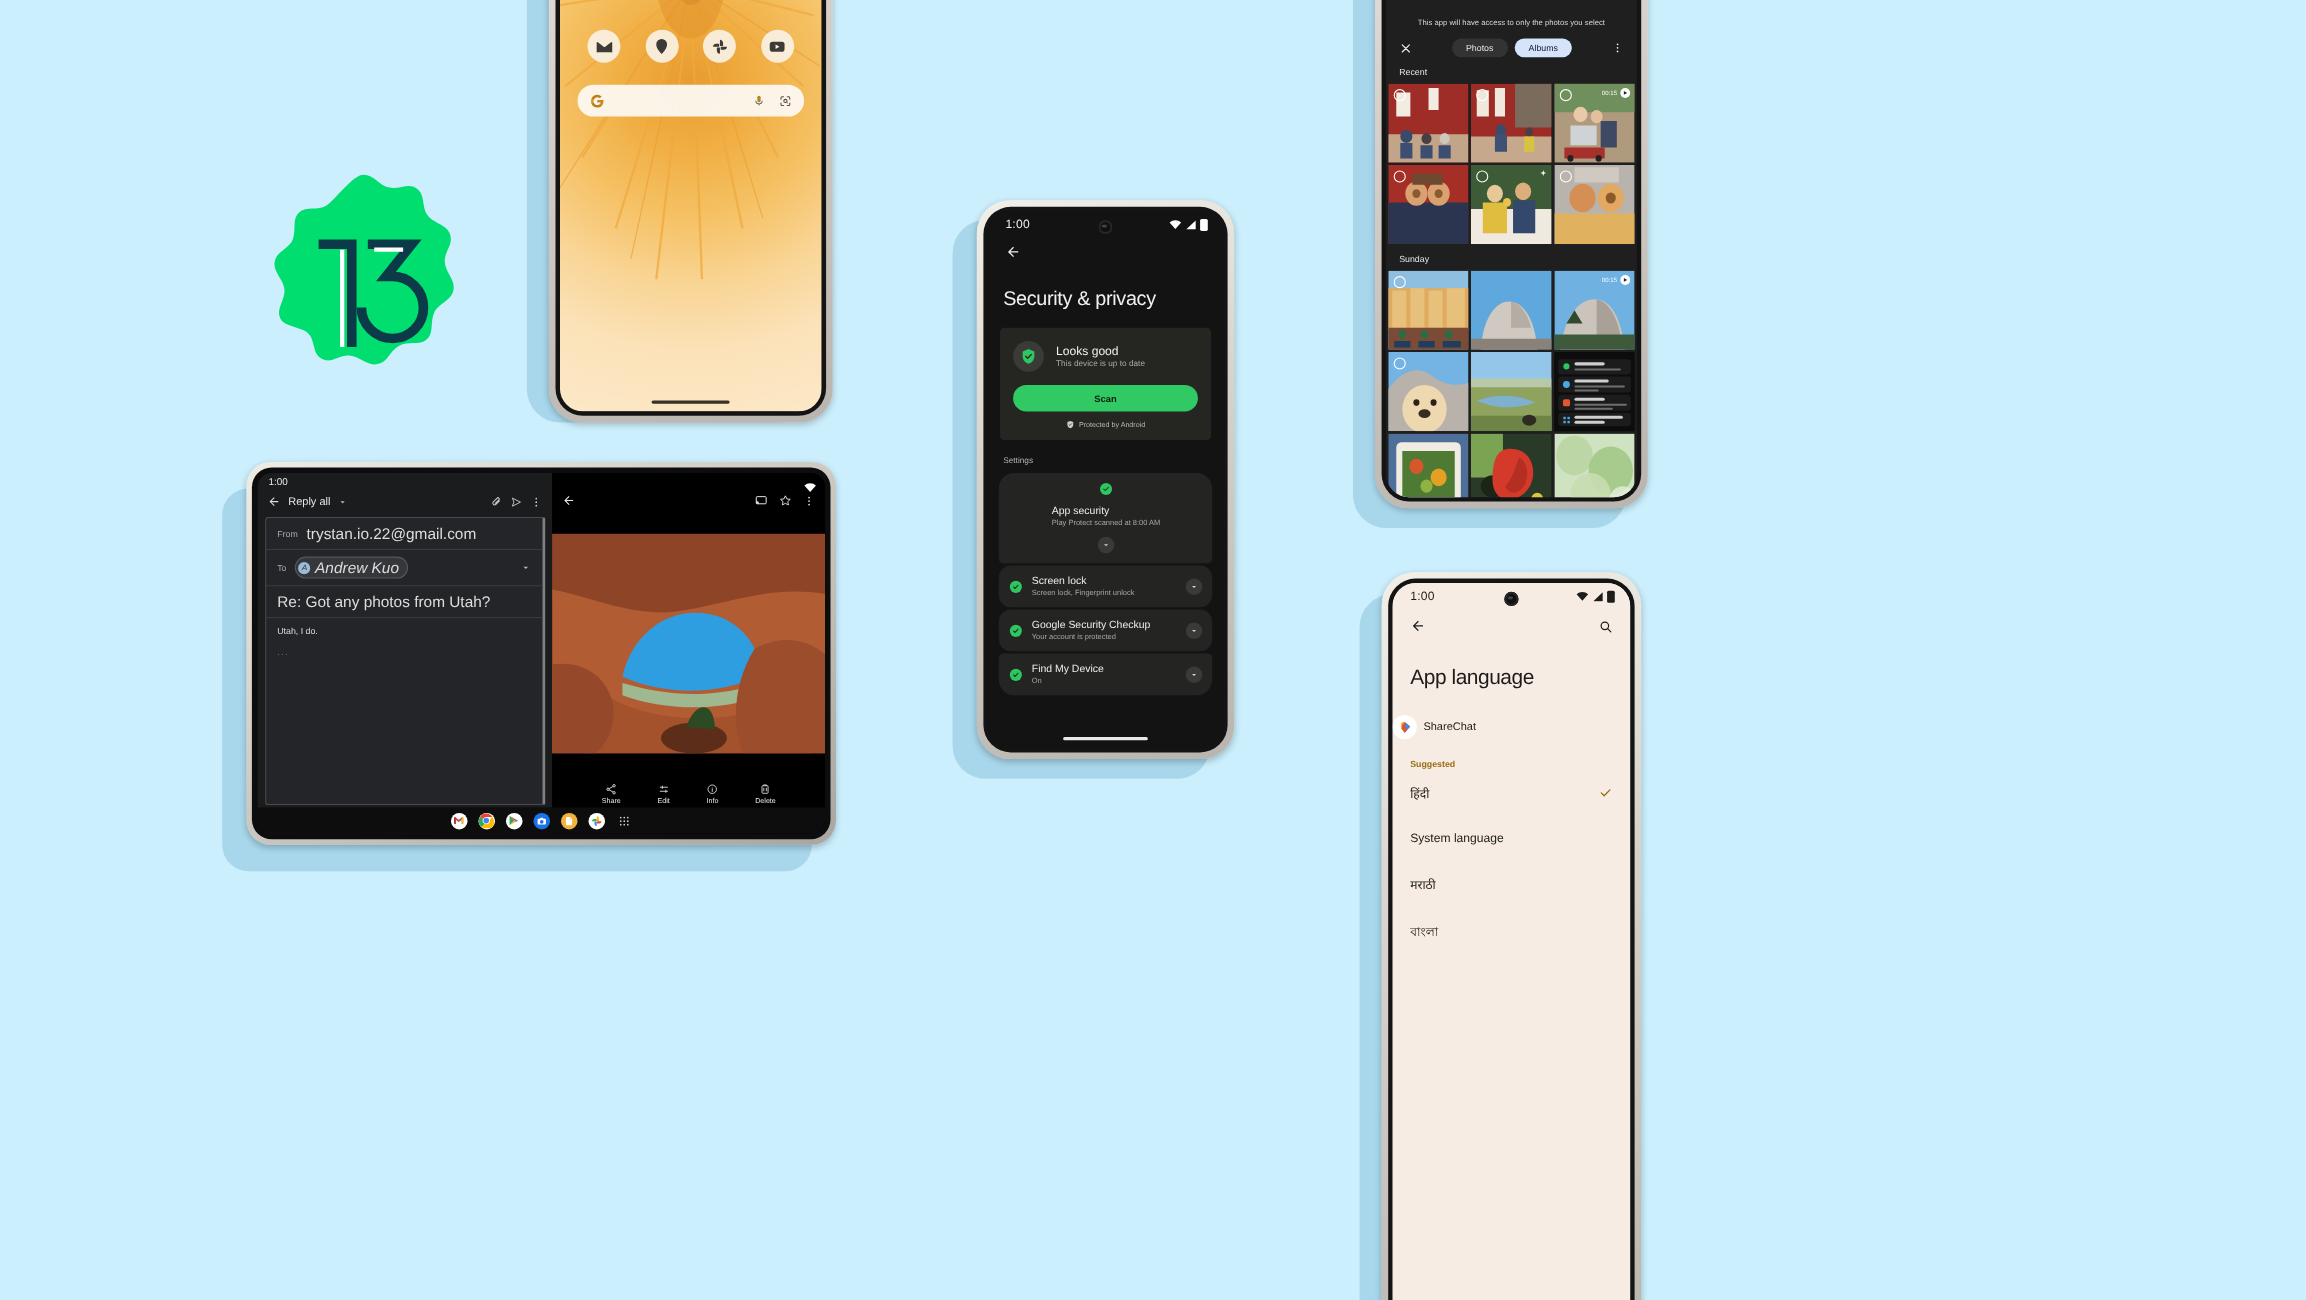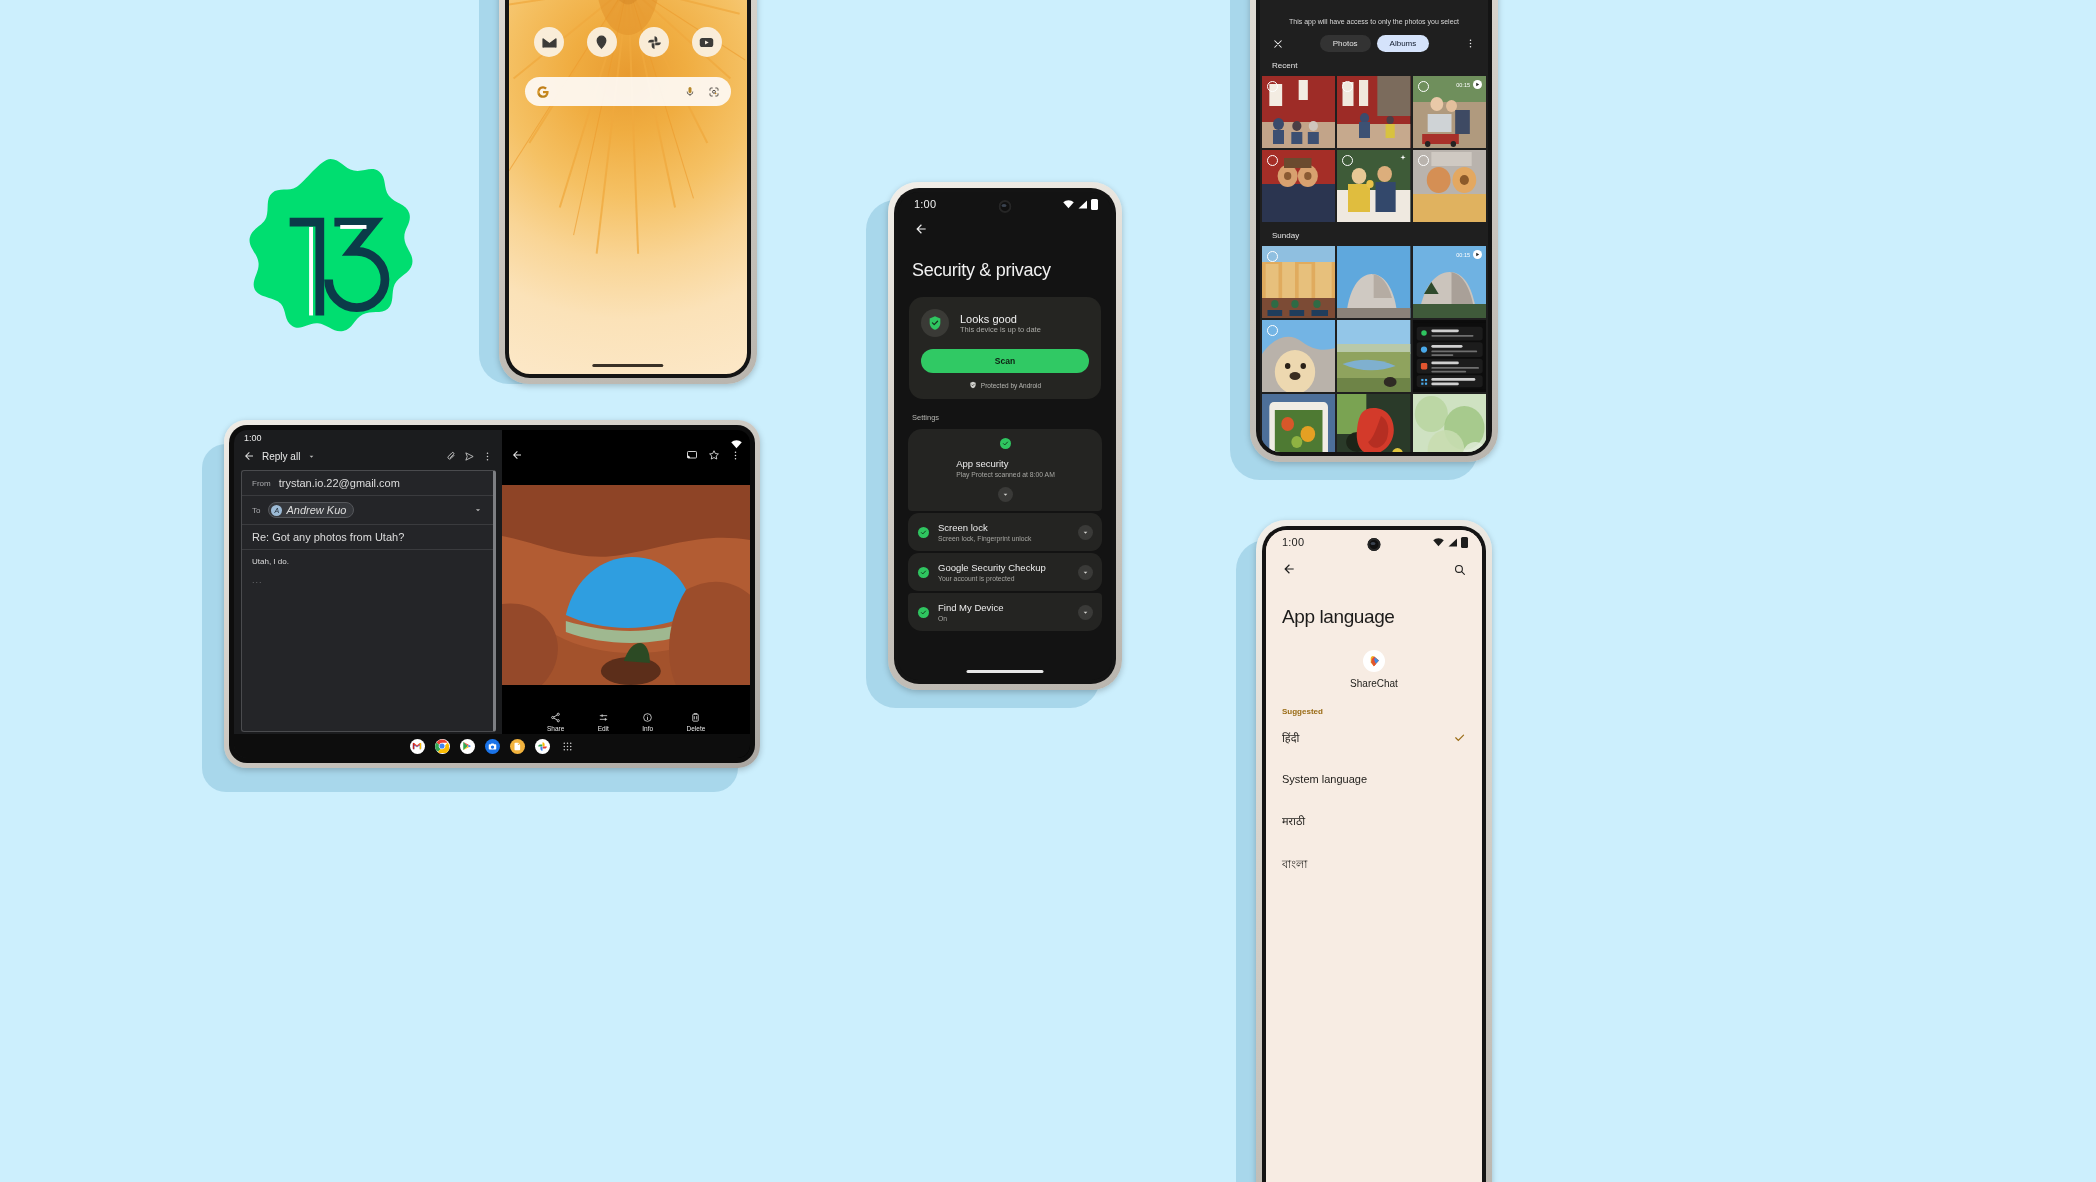--- a/index.html
+++ b/index.html
@@ -80,21 +80,21 @@
   .tb-left { width:52%; background:#1b1c1e; position:relative; }
   .tb-right{ flex:1; background:#000; position:relative; }
   .tb-statusrow { height:15px; padding:3px 10px 0; font-size:9px; color:#e9e9e9; }
   .gm-appbar { display:flex; align-items:center; gap:7px; padding:0 9px; height:22px; color:#ddd;}
   .gm-appbar .ttl { font-size:10px; color:#e8e8e8;}
   .gm-appbar .spacer { flex:1; }
   .gm-card { position:absolute; left:7px; right:6px; top:40px; bottom:26px;
              background:#242528; border-radius:3px; border:1px solid #4a4b4e; border-right:3px solid #7d7f83;}
   .gm-row { padding:6px 10px; border-bottom:1px solid #3a3b3e; display:flex; align-items:center; gap:8px;text-align:center;}
   .gm-k { font-size:8px; color:#a9aaad; }
-  .gm-v { font-size:11px; color:#ddd; }
+  .gm-v { font-size:14px; color:#ddd; }
   .gm-chip { display:flex; align-items:center; gap:4px; background:#35373b; border:1px solid #55575b;
              border-radius:10px; padding:1px 7px 1px 2px;font-style:italic; }
   .gm-av { width:11px; height:11px; border-radius:50%; background:#9dbbd6; color:#1d2a36;
            font-size:7px; display:flex; align-items:center; justify-content:center; }
   .gm-body { padding:7px 10px; font-size:8px; color:#ddd; }
   .gm-dots { padding:2px 10px 0; font-size:9px; color:#6d6e71; letter-spacing:1px;}
 
   .ph-appbar { display:flex; align-items:center; padding:0 9px; height:22px; color:#eee; margin-top:14px;}
   .ph-appbar .spacer{flex:1;}
   .ph-img { position:absolute; left:0; right:0; top:55px; height:200px; overflow:hidden; }
@@ -106,21 +106,21 @@
                 display:flex; align-items:center; justify-content:center; gap:10px; z-index:9;}
   .tb-ico { width:15px; height:15px; border-radius:50%; display:flex; align-items:center; justify-content:center;}
 
   
   #secPhone { left: 888px; top: 182px; width: 234px; height: 508px; }
   #secPhone .shadowpad { left:-22px; top:18px; width:234px; height:508px; border-radius:30px;}
   #secPhone .screen { background:#131313; }
   .sec-body { position:absolute; inset:0; background:#131313; color:#fff; }
   .sec-back { padding:12px 0 0 16px; }
   .sec-title { font-size:18px; font-weight:400; letter-spacing:-0.3px; padding:20px 14px 0; color:#f1f1f1;}
-  .sec-card { margin:16px 11px 0; background:#252522; border-radius:14px; padding:12px 12px 10px; }
+  .sec-card { margin:16px 11px 0; background:#252522; border-radius:4px; padding:12px 12px 10px; }
   .sec-cardtop { display:flex; align-items:center; gap:11px; }
   .sec-shieldwrap { width:28px; height:28px; border-radius:50%; background:#3a3a36;
                     display:flex; align-items:center; justify-content:center; }
   .sec-h { font-size:11px; color:#f0f0f0; }
   .sec-sub { font-size:7.5px; color:#a9a9a5; margin-top:0; }
   .sec-scan { margin-top:12px; height:24px; border-radius:13px; background:#30c964;
               display:flex; align-items:center; justify-content:center;
               font-size:8.5px; color:#0d1f12; font-weight:600;}
   .sec-prot { margin-top:8px; display:flex; align-items:center; justify-content:center; gap:4px;
               font-size:6.5px; color:#b6b6b2;}
@@ -164,21 +164,21 @@
 
   
   #langPhone { left: 1256px; top: 520px; width: 236px; height: 700px; }
   #langPhone .shadowpad { left:-20px; top:20px; width:236px; height:690px; border-radius:30px;}
   #langPhone .screen { background:#f6ece4; }
   .lang-body { position:absolute; inset:0; background:#f7ece3; color:#1b1b1a; }
   .lang-status { color:#1d1d1c; }
   .lang-bar { display:flex; align-items:center; padding:14px 16px 0; }
   .lang-bar .spacer { flex:1; }
   .lang-title { font-size:19px; padding:30px 16px 0; letter-spacing:-0.4px; color:#1c1b1a;}
-  .lang-app { display:flex; flex-direction:column; align-items:center; gap:6px; margin-top:22px; }
+  .lang-app { display:flex; flex-direction:row; align-items:center; gap:6px; margin-top:22px; }
   .lang-appicon { width:22px; height:22px; border-radius:50%; background:#fff;
                   display:flex; align-items:center; justify-content:center; }
   .lang-appname { font-size:10px; color:#24231f; }
   .lang-sugg { font-size:8px; color:#9a6c16; padding:18px 16px 0; font-weight:600;}
   .lang-row { display:flex; align-items:center; padding:14px 16px 14px; }
   .lang-row .lbl { flex:1; font-size:11px; color:#23211e; }
 </style>
 </head>
 <body>
 

